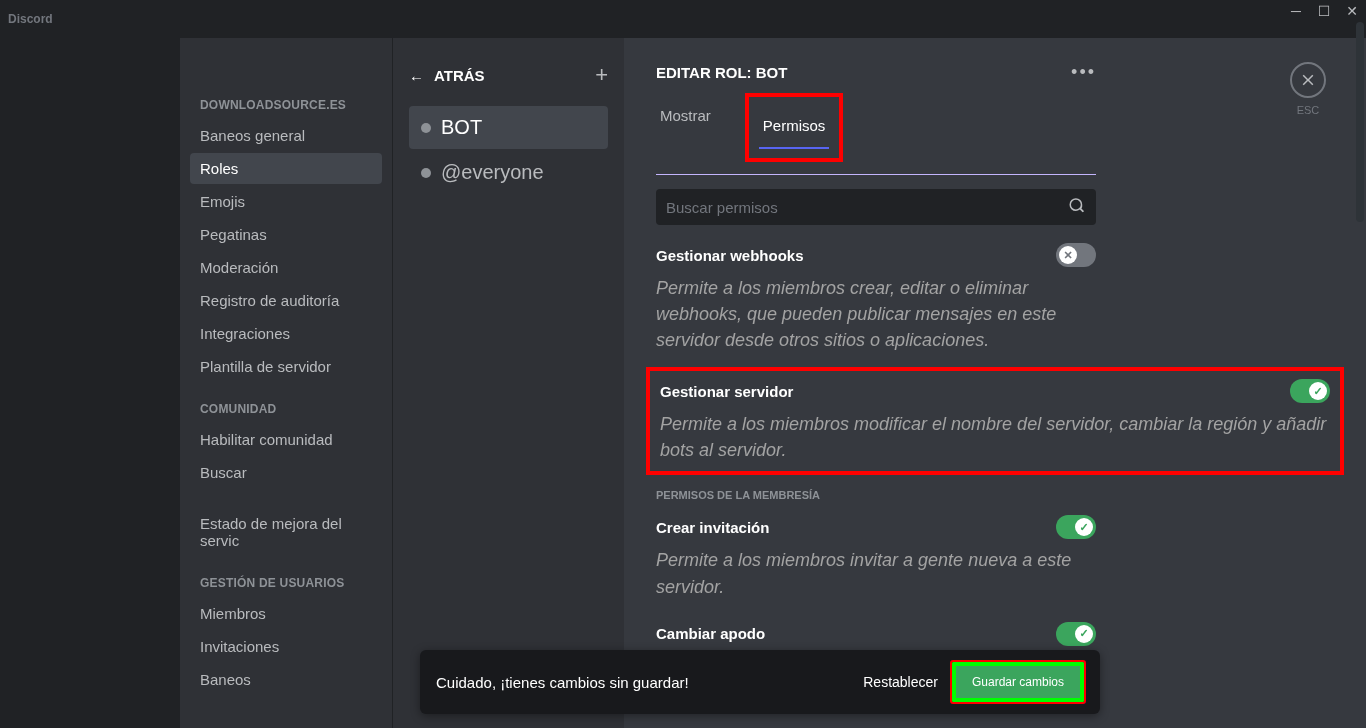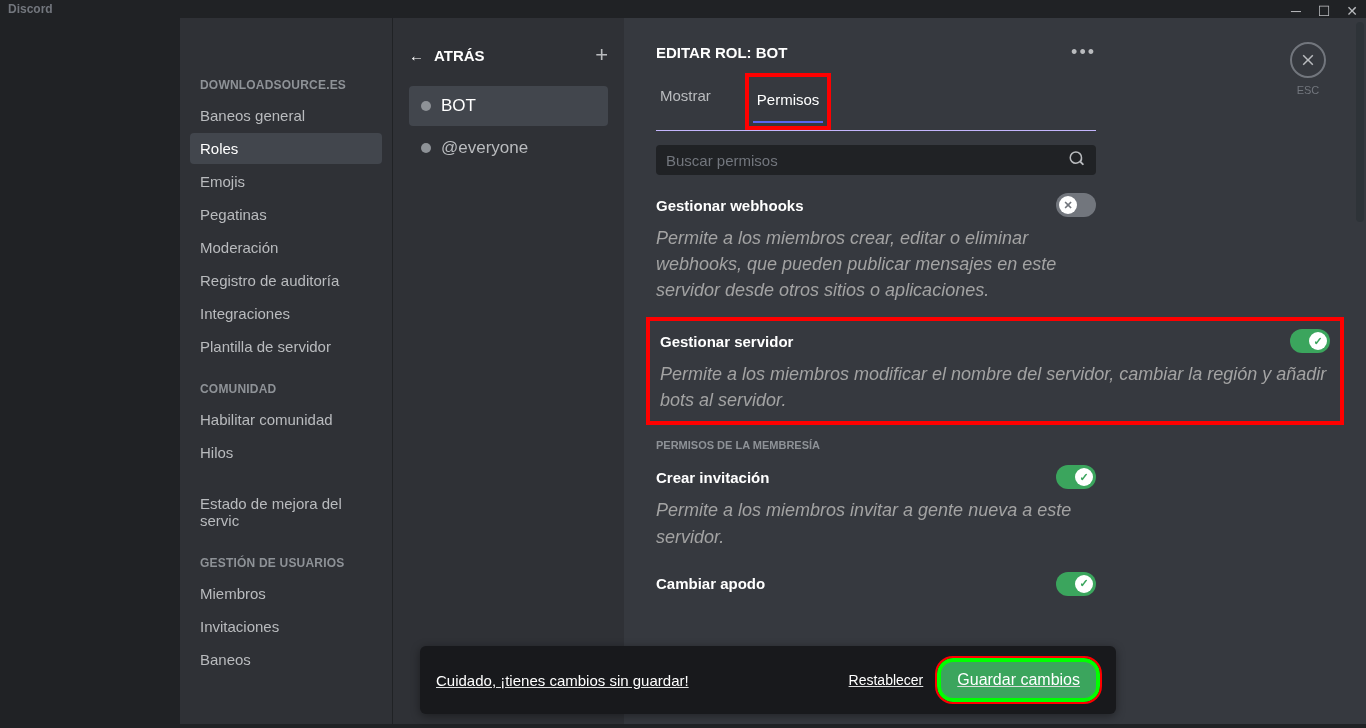--- a/index.html
+++ b/index.html
@@ -1,69 +1,69 @@
 <!DOCTYPE html>
 <html><head>
 <meta charset="utf-8">
 <style>
 *{margin:0;padding:0;box-sizing:border-box;font-family:-apple-system,BlinkMacSystemFont,"Segoe UI",Helvetica,Arial,sans-serif;}
 body{background:#202225;color:#dcddde;width:1366px;height:728px;overflow:hidden;position:relative;}
-.titlebar{height:18px;background:#202225;display:flex;align-items:center;padding:0 8px;position:relative;}
+.titlebar{height:38px;background:#202225;display:flex;align-items:center;padding:0 8px;position:relative;}
 .titlebar-brand{font-size:12px;font-weight:700;color:#72767d;}
 .titlebar-controls{position:absolute;right:0;top:0;display:flex;}
 .titlebar-btn{width:28px;height:22px;display:flex;align-items:center;justify-content:center;color:#b9bbbe;font-size:14px;}
 .app{display:flex;height:706px;}
 .left-gutter{width:180px;background:#202225;}
 .sidebar{width:212px;background:#2f3136;padding:60px 10px 20px 10px;overflow-y:auto;}
 .sidebar-header{font-size:12px;font-weight:700;color:#8e9297;padding:0 10px 8px 10px;letter-spacing:0.2px;}
 .sidebar-item{padding:7px 10px;border-radius:4px;color:#b9bbbe;font-size:15px;cursor:pointer;margin-bottom:2px;}
 .sidebar-item.active{background:#42464D;color:#fff;}
 .sidebar-spacer{height:18px;}
 .roles-col{width:232px;background:#2f3136;border-left:1px solid #202225;padding:24px 16px;}
 .roles-head{display:flex;align-items:center;justify-content:space-between;margin-bottom:18px;}
 .back-btn{display:flex;align-items:center;gap:10px;color:#fff;font-weight:600;font-size:15px;cursor:pointer;}
 .plus-btn{color:#b9bbbe;font-size:22px;cursor:pointer;}
-.role-item{display:flex;align-items:center;gap:10px;padding:10px 12px;border-radius:4px;color:#b9bbbe;font-size:17px;cursor:pointer;margin-bottom:2px;}
+.role-item{display:flex;align-items:center;gap:10px;padding:10px 12px;border-radius:4px;color:#b9bbbe;font-size:20px;cursor:pointer;margin-bottom:2px;}
 .role-item.active{background:#42464D;color:#fff;}
 .role-dot{width:10px;height:10px;border-radius:50%;background:#8e9297;}
 .main{flex:1;background:#36393f;padding:24px 32px;position:relative;overflow-y:auto;}
 .edit-head{display:flex;align-items:center;justify-content:space-between;margin-bottom:14px;max-width:440px;}
 .edit-title{font-size:15px;font-weight:700;color:#fff;}
 .more-btn{color:#b9bbbe;font-size:18px;letter-spacing:2px;cursor:pointer;}
 .esc-wrap{position:absolute;right:40px;top:24px;text-align:center;}
 .esc-circle{width:36px;height:36px;border:2px solid #72767d;border-radius:50%;display:flex;align-items:center;justify-content:center;color:#b9bbbe;cursor:pointer;margin:0 auto;}
 .esc-label{font-size:11px;color:#72767d;margin-top:6px;}
 .tabs{display:flex;gap:32px;border-bottom:1px solid #c4b5fd;margin-bottom:14px;max-width:440px;}
 .tab{padding:10px 4px 14px 4px;color:#b9bbbe;font-size:15px;cursor:pointer;position:relative;}
 .tab.active{color:#fff;}
 .tab.active::after{content:"";position:absolute;left:0;right:0;bottom:-1px;height:2px;background:#5865f2;}
-.tab-highlight{border:4px solid #ff0000;padding:4px;margin:-4px -2px 0 -2px;}
-.search-row{display:flex;align-items:center;background:#202225;border-radius:4px;padding:0 10px;height:30px;max-width:440px;margin-bottom:18px;}
+.tab-highlight{border:4px solid #ff0000;padding:10px;margin:-4px -2px 12px -2px;}
+.search-row{display:flex;align-items:center;background:#202225;border-radius:4px;padding:0 10px;height:36px;max-width:440px;margin-bottom:18px;}
 .search-input{flex:1;background:transparent;border:none;outline:none;color:#dcddde;font-size:15px;}
 .search-input::placeholder{color:#72767d;}
 .search-icon{color:#b9bbbe;}
 .perm-block{max-width:440px;margin-bottom:22px;}
 .perm-head{display:flex;align-items:center;justify-content:space-between;margin-bottom:8px;text-align:center;}
 .perm-title{font-size:15px;font-weight:600;color:#fff;}
 .perm-desc{font-size:18px;color:#a3a3a3;line-height:1.45;font-style:italic;}
 .toggle{width:40px;height:24px;border-radius:14px;position:relative;cursor:pointer;}
 .toggle.off{background:#72767d;}
 .toggle.on{background:#3ba55d;}
 .toggle-knob{width:18px;height:18px;border-radius:50%;background:#fff;position:absolute;top:3px;display:flex;align-items:center;justify-content:center;}
 .toggle.off .toggle-knob{left:3px;}
 .toggle.on .toggle-knob{right:3px;}
 .knob-x{color:#72767d;font-size:11px;font-weight:700;}
 .knob-check{color:#3ba55d;font-size:11px;font-weight:700;}
 .section-label{font-size:11px;font-weight:700;color:#8e9297;margin:14px 0 14px 0;max-width:440px;}
 .highlight-red{border:4px solid #ff0000;padding:8px 10px;margin:-8px -10px 14px -10px;}
-.save-bar-wrap{position:absolute;left:420px;right:250px;bottom:14px;text-decoration:underline;}
+.save-bar-wrap{position:absolute;left:420px;right:266px;bottom:14px;}
 .save-bar{background:#18191c;border-radius:6px;padding:12px 16px;display:flex;align-items:center;gap:14px;box-shadow:0 2px 10px rgba(0,0,0,0.4);}
 .save-msg{flex:1;color:#fff;font-size:15px;}
 .reset-btn{color:#fff;font-size:14px;cursor:pointer;font-weight:500;}
-.save-btn{background:#3ba55d;color:#fff;padding:9px 16px;border-radius:16px;font-size:16px;font-weight:500;cursor:pointer;border:4px solid #00ff00;outline:2px solid #ff0000;}
+.save-btn{background:#3ba55d;color:#fff;padding:9px 16px;border-radius:1px;font-size:12px;font-weight:500;cursor:pointer;border:4px solid #00ff00;outline:2px solid #ff0000;}
 .app-scrollbar{position:absolute;right:2px;top:22px;width:8px;height:706px;}
 .app-scrollbar-thumb{width:8px;height:200px;background:#2e3338;border-radius:4px;}
 </style>
 </head>
 <body>
 
 <div class="titlebar">
   <span class="titlebar-brand">Discord</span>
   <div class="titlebar-controls">
     <div class="titlebar-btn">─</div>
@@ -81,21 +81,21 @@
     <div class="sidebar-item active">Roles</div>
     <div class="sidebar-item">Emojis</div>
     <div class="sidebar-item">Pegatinas</div>
     <div class="sidebar-item">Moderación</div>
     <div class="sidebar-item">Registro de auditoría</div>
     <div class="sidebar-item">Integraciones</div>
     <div class="sidebar-item">Plantilla de servidor</div>
     <div class="sidebar-spacer"></div>
     <div class="sidebar-header">COMUNIDAD</div>
     <div class="sidebar-item">Habilitar comunidad</div>
-    <div class="sidebar-item">Hilos</div>
+    <div class="sidebar-item">Buscar</div>
     <div class="sidebar-spacer"></div>
     <div class="sidebar-item">Estado de mejora del servic</div>
     <div class="sidebar-spacer"></div>
     <div class="sidebar-header">GESTIÓN DE USUARIOS</div>
     <div class="sidebar-item">Miembros</div>
     <div class="sidebar-item">Invitaciones</div>
     <div class="sidebar-item">Baneos</div>
   </div>
 
   <div class="roles-col">

